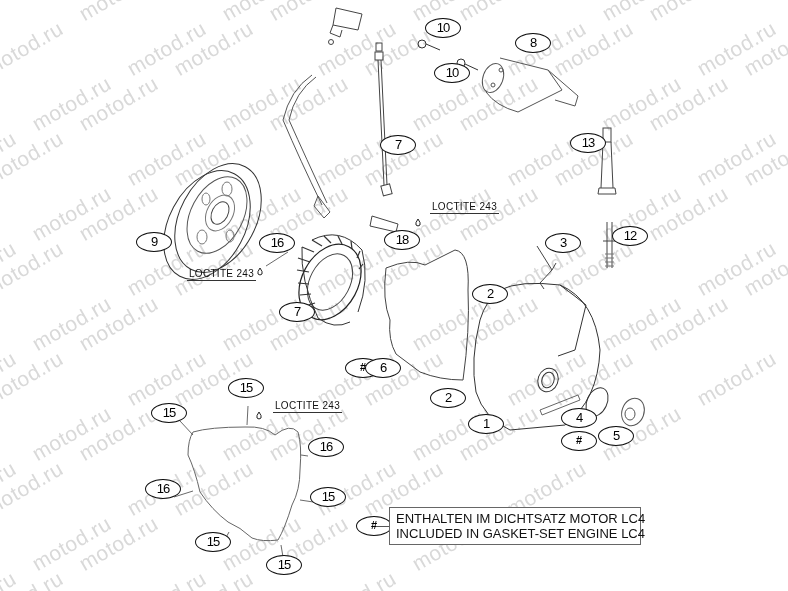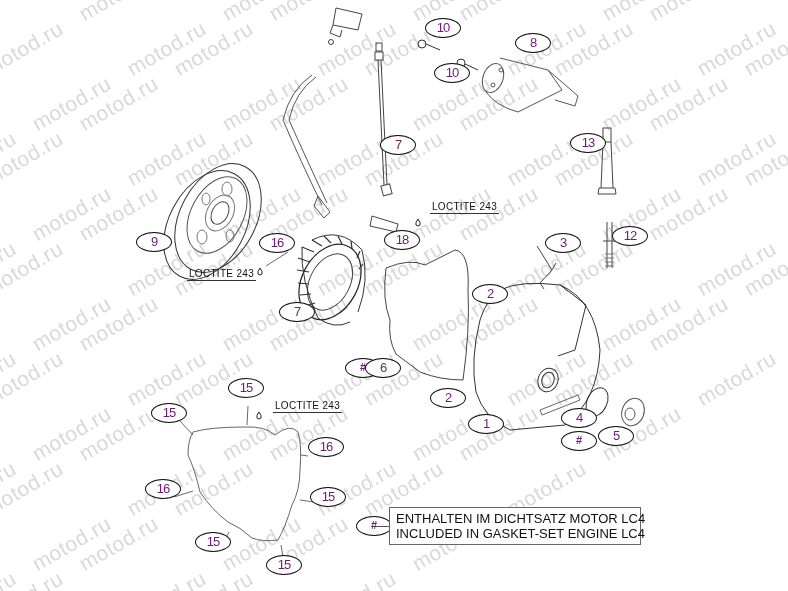--- a/index.html
+++ b/index.html
@@ -1,19 +1,19 @@
 <!DOCTYPE html>
 <html><head>
 <meta charset="utf-8">
 <style>
   html, body { margin:0; padding:0; background:#ffffff; }
   body { width:788px; height:591px; position:relative; overflow:hidden; font-family:"Liberation Sans", sans-serif; }
   #canvas { position:absolute; left:0; top:0; width:788px; height:591px; }
   .wm { position:absolute; color:#d9d9d9; font-family:"Liberation Sans", sans-serif; font-size:21px; transform:rotate(-30deg); transform-origin:left top; white-space:nowrap; pointer-events:none; letter-spacing:0.5px; }
-  .callout { position:absolute; width:36px; height:20px; border:1.6px solid #111; border-radius:50%; background:#fff; box-sizing:border-box; font-family:"Liberation Sans", sans-serif; font-size:13px; line-height:17px; text-align:center; color:#701a75; font-weight:normal; letter-spacing:-1px; }
+  .callout { position:absolute; width:36px; height:20px; border:1.6px solid #111; border-radius:50%; background:#fff; box-sizing:border-box; font-family:"Liberation Sans", sans-serif; font-size:13px; line-height:17px; text-align:center; color:#000000; font-weight:normal; letter-spacing:-1px; }
   .callout.small { font-size:11px; font-weight:bold; letter-spacing:0; }
   .loctite { position:absolute; font-family:"Liberation Sans", sans-serif; font-size:10px; color:#111; border-bottom:1px solid #333; padding:0 2px 1px 2px; letter-spacing:0.3px;text-align:center; }
   .note-box { position:absolute; left:389px; top:507px; width:252px; height:38px; border:1px solid #666; box-sizing:border-box; background:#fff; padding:3px 0 0 6px; }
   .note-line { font-family:"Liberation Sans", sans-serif; font-size:13px; line-height:15px; color:#111; white-space:nowrap; }
   .note-hash { left:356px; top:516px; }
   .note-connector { position:absolute; left:376px; top:526px; width:13px; height:1px; background:#555; }
 </style>
 </head>
 <body>
 

